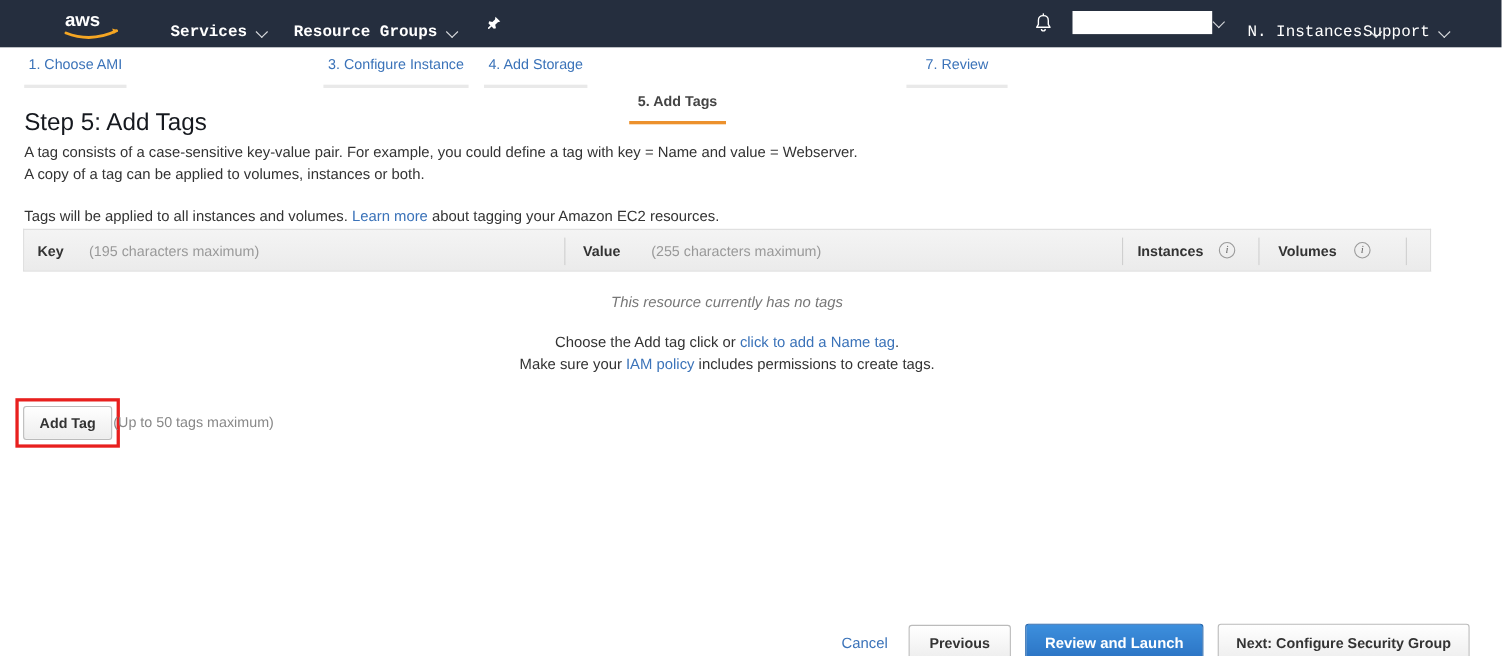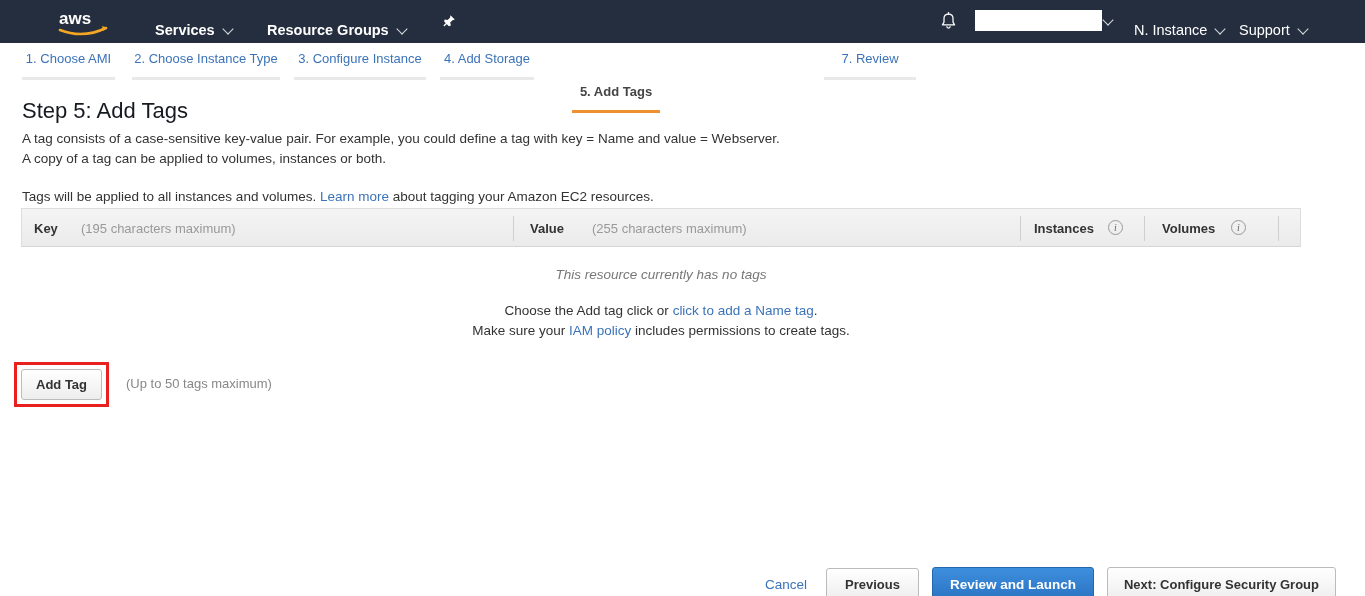--- a/index.html
+++ b/index.html
@@ -23,20 +23,21 @@
     position: absolute; left: 57px; top: 7px;
     width: 52px; height: 30px;
   }
   .nav-item {
     color: #ffffff;
     font-size: 14.5px;
     font-weight: bold;
     display: flex; align-items: center;
     cursor: pointer;
     height: 59px;
+    font-family: Liberation Mono, monospace;
   }
   .nav-services { position: absolute; left: 155px; top: 0; }
   .nav-resource-groups { position: absolute; left: 267px; top: 0; }
   .caret {
     display: inline-block;
     margin-left: 9px;
     width: 9px; height: 9px;
     position: relative;
   }
   .caret::after {
@@ -201,21 +202,21 @@
     font-weight: bold;
     color: #333333;
     background: linear-gradient(to bottom, #ffffff 0%, #ededed 100%);
     border: 1px solid #bbbbbb;
     border-radius: 3px;
     padding: 7px 14px;
     cursor: pointer;
     white-space: nowrap;
   }
   .max-hint {
-    position: absolute; left: 126px; top: 291px;
+    position: absolute; left: 103px; top: 291px;
     font-size: 13px;
     color: #888888;
   }
 
   
   .footer {
     position: absolute; left: 0; top: 470px;
     width: 1365px; height: 58px;
     display: flex; align-items: center; justify-content: flex-end;
     padding-right: 29px;
@@ -278,37 +279,33 @@
       <path d="M10.5 3.2 C7.7 3.2 6.0 5.0 6.0 7.6 L6.0 11.2 L4.4 13.8 L16.6 13.8 L15.0 11.2 L15.0 7.6 C15.0 5.0 13.3 3.2 10.5 3.2 Z" fill="none" stroke="#ffffff" stroke-width="1.25" stroke-linejoin="round"></path>
       <path d="M8.8 15.3 C8.8 16.3 9.6 17.1 10.5 17.1 C11.4 17.1 12.2 16.3 12.2 15.3" fill="none" stroke="#ffffff" stroke-width="1.25"></path>
       <path d="M10.5 1.6 L10.5 3.2" stroke="#ffffff" stroke-width="1.25" stroke-linecap="round"></path>
     </svg>
   </div>
 
   <div class="account-box"></div>
   <div class="account-caret"></div>
 
   <div class="nav-item nav-region">
-    <span>N. Instance</span>
+    <span>N. Instances</span>
     <span class="caret"></span>
   </div>
 
   <div class="nav-item nav-support">
     <span>Support</span>
     <span class="caret"></span>
   </div>
 </div>
 
 <div class="tabs">
   <div class="tab" id="tab0" style="left:22px;width:93px;">
     <span>1. Choose AMI</span>
-    <span class="tab-underline"></span>
-  </div>
-  <div class="tab" id="tab1" style="left:132px;width:148px;">
-    <span>2. Choose Instance Type</span>
     <span class="tab-underline"></span>
   </div>
   <div class="tab" id="tab2" style="left:294px;width:132px;">
     <span>3. Configure Instance</span>
     <span class="tab-underline"></span>
   </div>
   <div class="tab" id="tab3" style="left:440px;width:94px;">
     <span>4. Add Storage</span>
     <span class="tab-underline"></span>
   </div>

